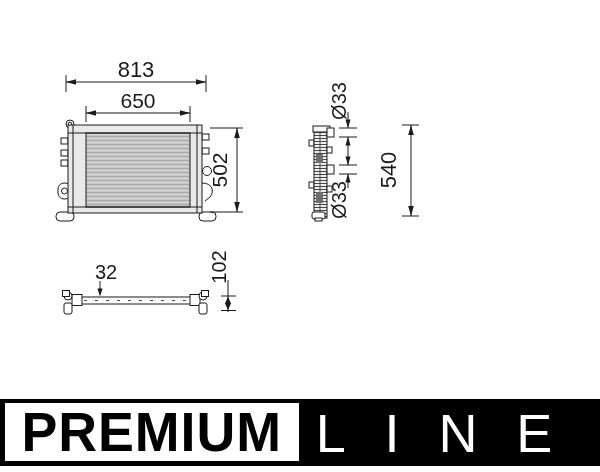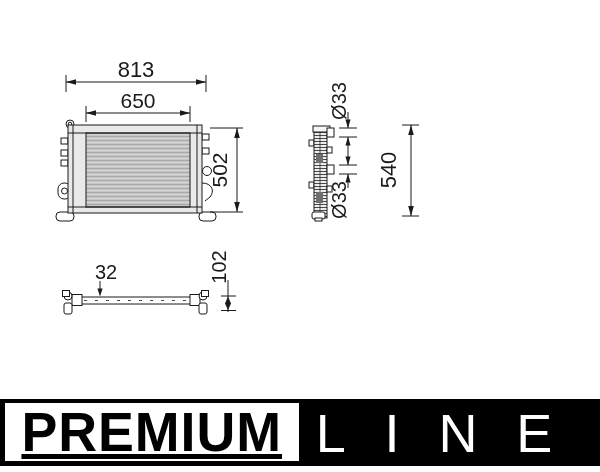--- a/index.html
+++ b/index.html
@@ -9,21 +9,21 @@
   }
   .drawing{position:absolute;left:0;top:0;width:544px;height:400px;}
   svg text{fill:#1a1a1a;font-family:"Liberation Sans",sans-serif;}
 
   .logo-bar{
     position:absolute;left:0;top:399px;width:600px;height:67px;
     background:#000000;
   }
   .premium-box{
     position:absolute;left:5px;top:4px;width:294px;height:58px;
-    background:#ffffff;display:flex;align-items:center;justify-content:center;text-decoration:underline;
+    background:#ffffff;display:flex;align-items:center;justify-content:center;
   }
   .premium-text{
     font-size:56px;font-weight:bold;letter-spacing:1px;color:#000000;
     transform:scaleX(0.96);white-space:nowrap;line-height:1;
   }
   .line-box{
     position:absolute;left:284px;top:0;width:300px;height:100%;
     display:flex;align-items:center;justify-content:center;
   }
   .line-text{

